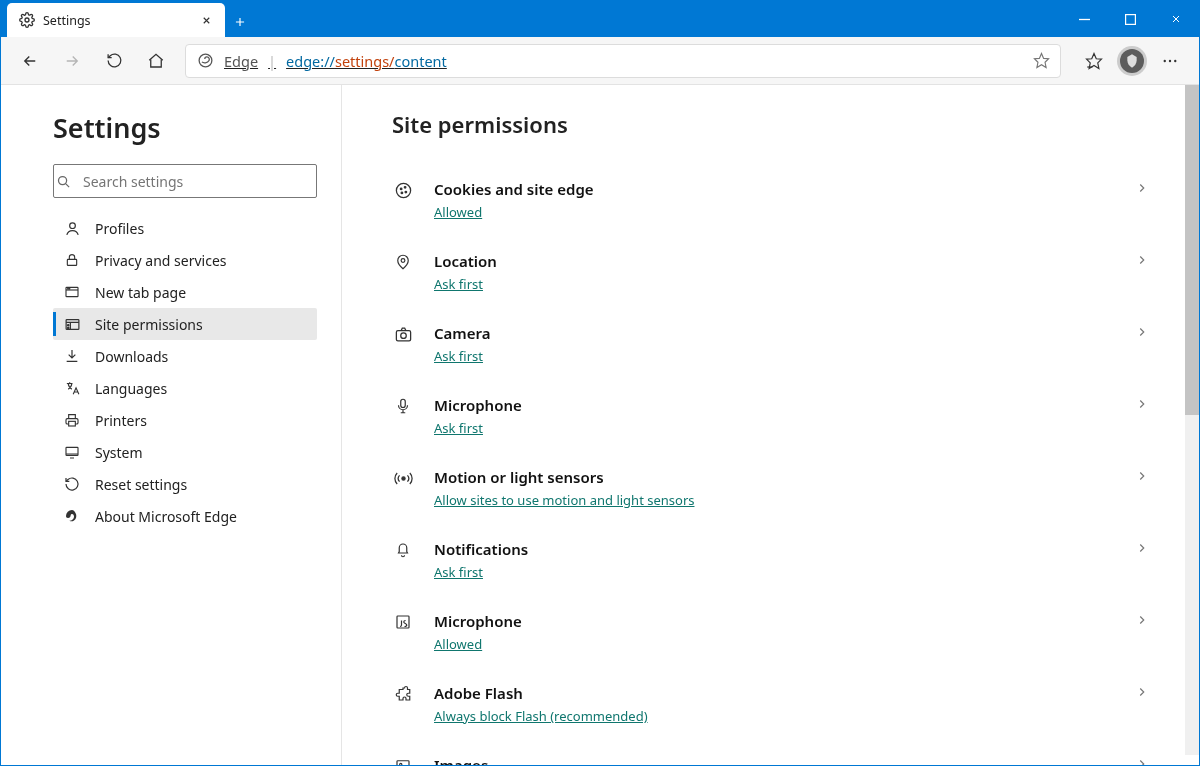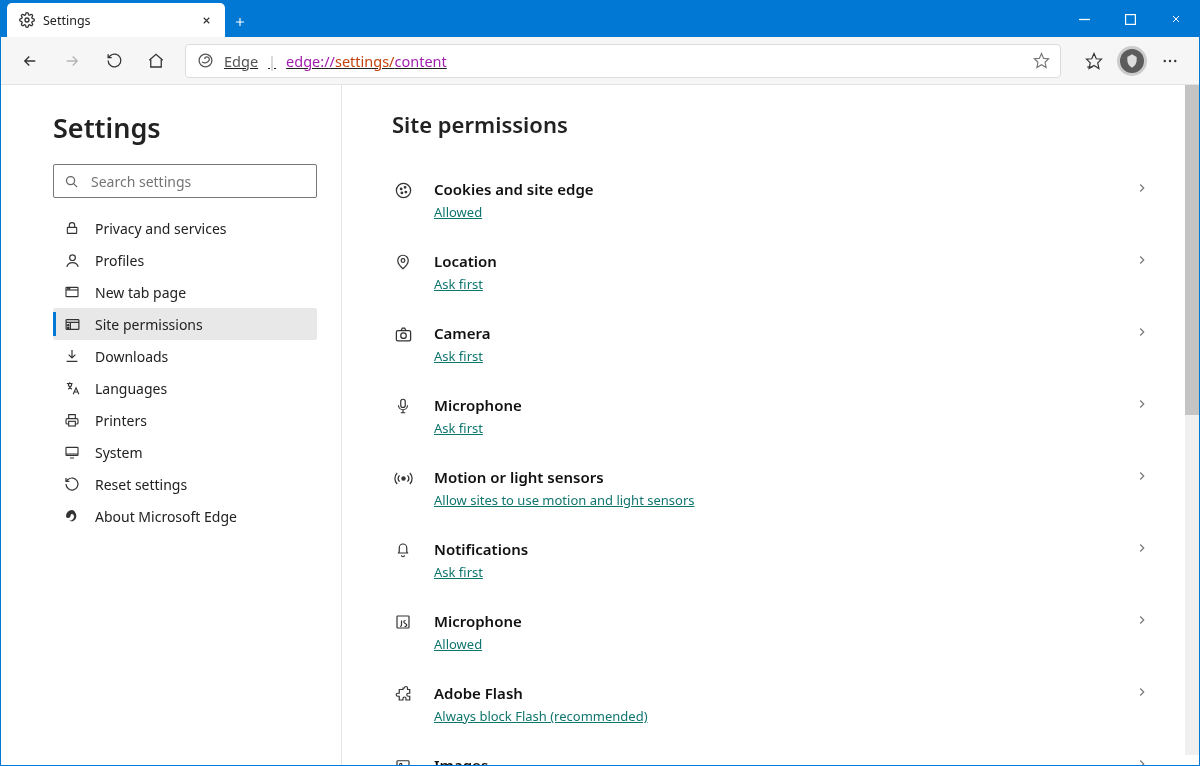--- a/index.html
+++ b/index.html
@@ -16,32 +16,32 @@
   .win-btn { width:46px; display:flex; align-items:center; justify-content:center; color:#fff; cursor:pointer; }
 
   
   .toolbar { height:48px; background:#f6f6f6; display:flex; align-items:center; padding:0 10px; gap:4px; border-bottom:1px solid #e3e3e3;text-decoration:underline; }
   .tool-btn { width:38px; height:36px; display:flex; align-items:center; justify-content:center; color:#333; cursor:pointer; border-radius:3px; }
   .tool-btn.disabled { color:#b5b5b5; cursor:default; }
   .addrwrap { flex:1; height:34px; background:#fff; border:1px solid #dcdcdc; border-radius:4px; margin:0 6px; display:flex; align-items:center; padding:0 10px; gap:10px; font-size:14.5px; color:#555; }
   .addr-icon { width:18px; height:18px; display:flex; align-items:center; justify-content:center; color:#555; }
   .addr-sep { color:#bbb; }
   .addr-text { flex:1; display:flex; gap:0; }
-  .addr-dim { color:#a21caf; }
+  .addr-dim { color:#0369a1; }
   .addr-em  { color:#c2410c; }
   .addr-star{ color:#767676; cursor:pointer; }
   .right-icons { display:flex; align-items:center; gap:4px; margin-left:4px; }
   .avatar-btn { width:30px; height:30px; border-radius:50%; background:#ccc; display:flex; align-items:center; justify-content:center; cursor:pointer; overflow:hidden; }
   .avatar-inner{ width:24px; height:24px; border-radius:50%; background:#5c5c5c; display:flex; align-items:center; justify-content:center; }
 
   
   .content { flex:1; display:flex; overflow:hidden; background:#fff; }
   .sidebar { width:341px; border-right:1px solid #e5e5e5; padding:24px 24px 24px 52px; overflow:auto; }
   .page-title { font-size:27px; font-weight:600; margin:0 0 18px 0; }
-  .search-box { height:34px; border:1px solid #777; border-radius:2px; display:flex; align-items:center; padding:0 10px; gap:10px; color:#777; margin-bottom:14px; }
+  .search-box { height:34px; border:1px solid #777; border-radius:2px; display:flex; align-items:center; padding:0 2px; gap:10px; color:#777; margin-bottom:14px; }
   .search-input { border:none; outline:none; flex:1; font:inherit; color:#222; background:transparent; }
   .side-list { list-style:none; padding:0; margin:0; }
   .side-item { display:flex; align-items:center; height:32px; padding:0 10px; gap:14px; cursor:pointer; border-radius:2px; color:#222; font-size:14px; position:relative; }
   .side-item .ic { width:18px; height:18px; display:flex; align-items:center; justify-content:center; color:#333; flex:none; }
   .side-item.active { background:#e8e8e8; font-weight:400; }
   .side-item.active::before { content:""; position:absolute; left:0; top:4px; bottom:4px; width:3px; background:#0078d4; }
 
   .main { flex:1; overflow:auto; padding:24px 50px 40px 50px; position:relative; }
   .main h1 { font-size:22px; font-weight:600; margin:0 0 28px 0; }
   .perm { display:flex; align-items:flex-start; padding:12px 0 18px 0; cursor:pointer; gap:20px; }
@@ -179,35 +179,35 @@
             <circle cx="10.5" cy="10.5" r="6.5"></circle>
             <path d="m21 21-5.2-5.2"></path>
           </svg>
       </span>
       <input class="search-input" placeholder="Search settings" style="">
     </div>
 
     <ul class="side-list">
       <li class="side-item">
         <span class="ic">
+            <svg width="17" height="17" viewBox="0 0 24 24" fill="none" stroke="#333" stroke-width="1.7">
+              <circle cx="12" cy="8" r="4"></circle>
+              <path d="M4 21c1-4 5-6 8-6s7 2 8 6"></path>
+            </svg>
+          </span>
+        <span>Profiles</span>
+      </li>
+      <li class="side-item">
+        <span class="ic">
             <svg width="16" height="16" viewBox="0 0 24 24" fill="none" stroke="#333" stroke-width="1.7">
               <rect x="5" y="11" width="14" height="9" rx="1"></rect>
               <path d="M8 11V8a4 4 0 0 1 8 0v3"></path>
             </svg>
           </span>
         <span>Privacy and services</span>
-      </li>
-      <li class="side-item">
-        <span class="ic">
-            <svg width="17" height="17" viewBox="0 0 24 24" fill="none" stroke="#333" stroke-width="1.7">
-              <circle cx="12" cy="8" r="4"></circle>
-              <path d="M4 21c1-4 5-6 8-6s7 2 8 6"></path>
-            </svg>
-          </span>
-        <span>Profiles</span>
       </li>
       <li class="side-item">
         <span class="ic">
             <svg width="16" height="16" viewBox="0 0 24 24" fill="none" stroke="#333" stroke-width="1.7">
               <rect x="3" y="5" width="18" height="14" rx="1"></rect>
               <path d="M3 9h18"></path>
               <circle cx="6" cy="7" r=".6" fill="#333"></circle>
               <circle cx="8.2" cy="7" r=".6" fill="#333"></circle>
             </svg>
           </span>

